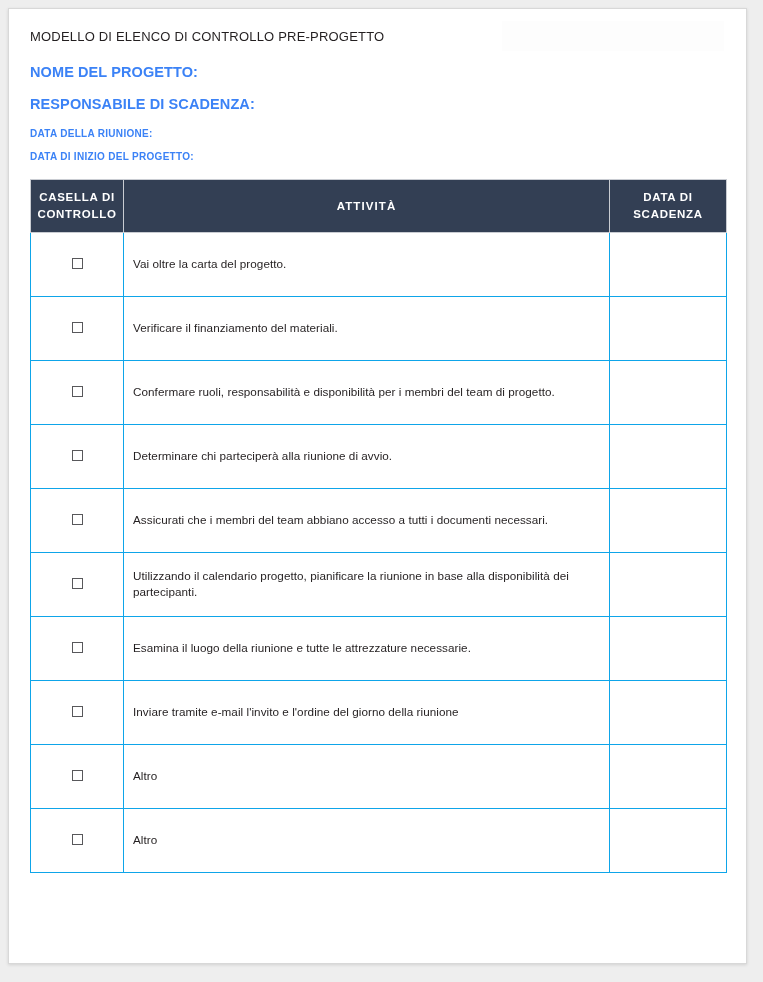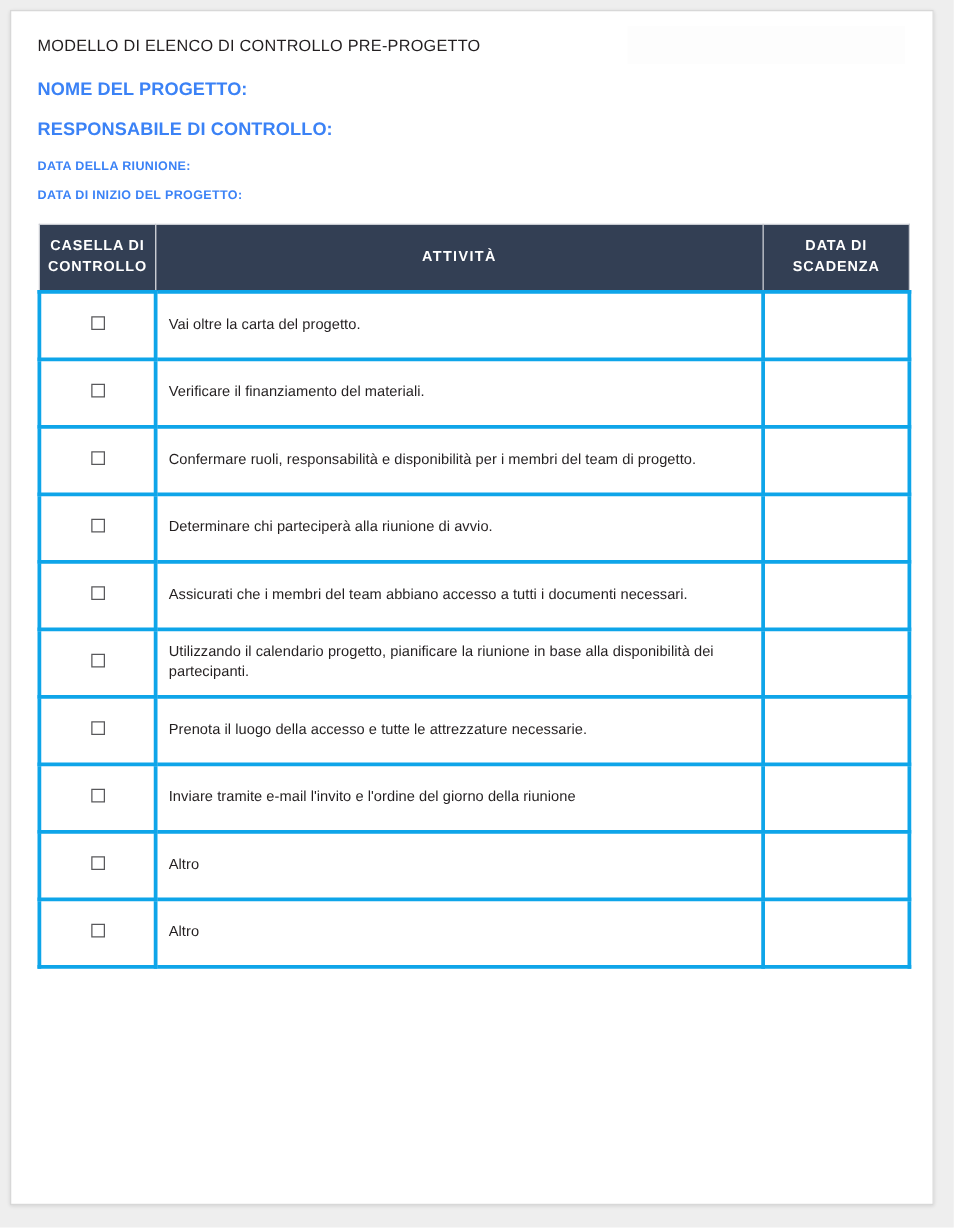--- a/index.html
+++ b/index.html
@@ -91,23 +91,23 @@
     text-align: center;
     border: 1px solid #c9ccd2;
     box-sizing: border-box;
   }
 
   .checklist thead th.th-task {
     letter-spacing: 1.1px;
   }
 
   .checklist tbody td {
-    border: 3px solid #0ea5e9;
+    border: 1px solid #0ea5e9;
     box-sizing: border-box;
-    height: 54px;
+    height: 64px;
     vertical-align: middle;
     background: #ffffff;
   }
 
   .cell-check {
     text-align: center;
   }
   .checkbox-glyph {
     display: inline-block;
     width: 9px;
@@ -134,21 +134,21 @@
 <div class="page">
 
   <div class="watermark-slot"></div>
 
   <div class="sheet-inner">
 
     <h1 class="doc-title">MODELLO DI ELENCO DI CONTROLLO PRE-PROGETTO</h1>
 
     <div>
       <div class="field-line lg">NOME DEL PROGETTO:</div>
-      <div class="field-line lg">RESPONSABILE DI CONTROLLO:</div>
+      <div class="field-line lg">RESPONSABILE DI SCADENZA:</div>
       <div class="field-line sm">DATA DELLA RIUNIONE:</div>
       <div class="field-line sm">DATA DI INIZIO DEL PROGETTO:</div>
     </div>
 
     <table class="checklist">
       <colgroup>
         <col class="c-check">
         <col class="c-task">
         <col class="c-date">
       </colgroup>
@@ -185,21 +185,21 @@
             <td class="cell-task">Assicurati che i membri del team abbiano accesso a tutti i documenti necessari.</td>
             <td class="cell-date"></td>
           </tr>
           <tr>
             <td class="cell-check"><span class="checkbox-glyph"></span></td>
             <td class="cell-task">Utilizzando il calendario progetto, pianificare la riunione in base alla disponibilità dei partecipanti.</td>
             <td class="cell-date"></td>
           </tr>
           <tr>
             <td class="cell-check"><span class="checkbox-glyph"></span></td>
-            <td class="cell-task">Prenota il luogo della accesso e tutte le attrezzature necessarie.</td>
+            <td class="cell-task">Esamina il luogo della riunione e tutte le attrezzature necessarie.</td>
             <td class="cell-date"></td>
           </tr>
           <tr>
             <td class="cell-check"><span class="checkbox-glyph"></span></td>
             <td class="cell-task">Inviare tramite e-mail l'invito e l'ordine del giorno della riunione</td>
             <td class="cell-date"></td>
           </tr>
           <tr>
             <td class="cell-check"><span class="checkbox-glyph"></span></td>
             <td class="cell-task">Altro</td>

